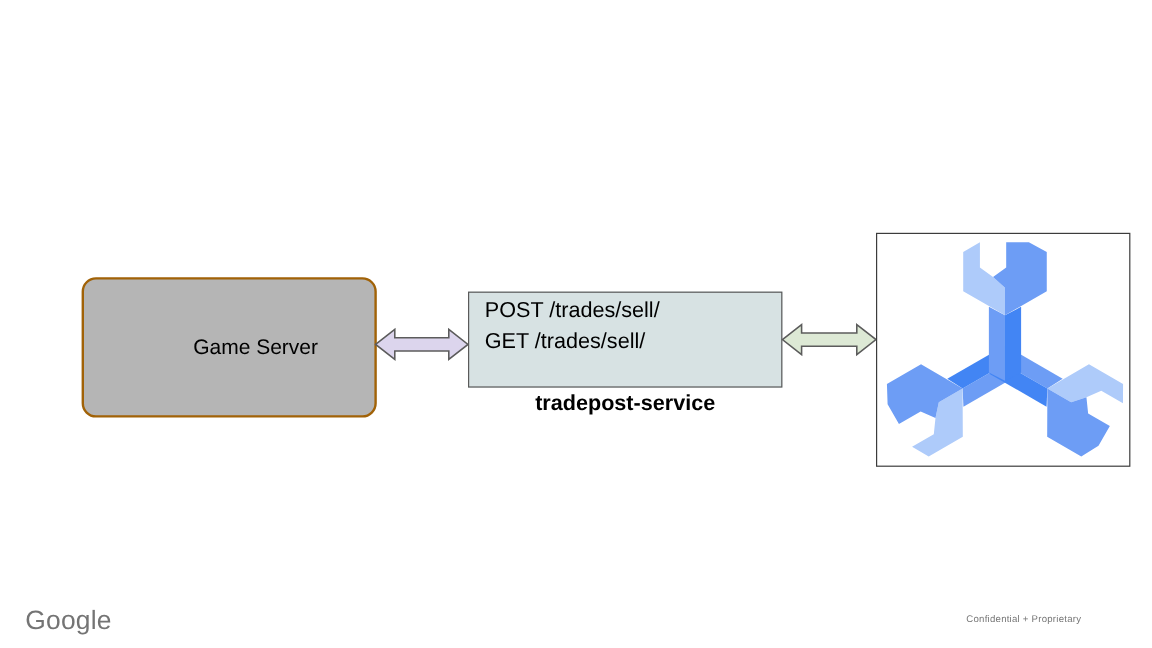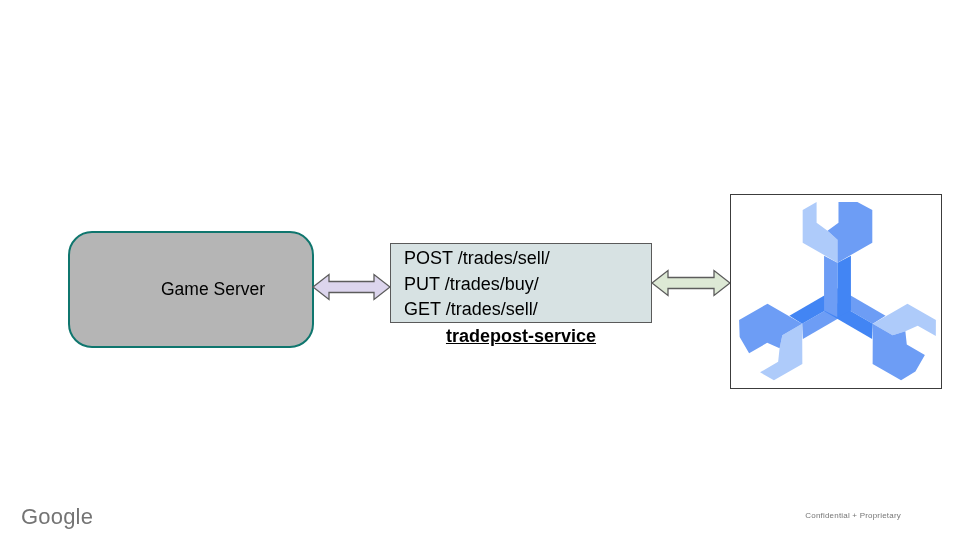--- a/index.html
+++ b/index.html
@@ -2,36 +2,36 @@
 <html><head>
 <meta charset="utf-8">
 <style>
   html,body{margin:0;padding:0;background:#fff;}
   .slide{
     position:relative;width:960px;height:540px;background:#ffffff;overflow:hidden;
     font-family:"Liberation Sans", sans-serif;
   }
   .game-server{
     position:absolute;left:68px;top:231px;width:246px;height:117px;
-    border:2px solid #0f766e;border-radius:24px;box-sizing:border-box;
+    border:2px solid #a16207;border-radius:12px;box-sizing:border-box;
     display:flex;align-items:center;justify-content:center;padding-left:44px;
   }
   .game-server span{font-size:17.5px;color:#000;}
   .arrow{position:absolute;}
   .arrow-left{left:312px;top:273px;}
   .arrow-right{left:651px;top:269px;}
   .service-box{
     position:absolute;left:390px;top:243px;width:262px;height:80px;
     border:1.5px solid #5a5a5a;box-sizing:border-box;
     padding:2px 12px 0 13px;
   }
   .service-box p{margin:0;font-size:18px;line-height:25.5px;color:#000;white-space:nowrap;}
   .service-caption{
     position:absolute;left:390px;top:326px;width:262px;text-align:center;
-    font-size:18px;font-weight:bold;color:#000;text-decoration:underline;
+    font-size:18px;font-weight:bold;color:#000;
   }
   .logo-box{
     position:absolute;left:730px;top:194px;width:212px;height:195px;
     background:#fff;border:1px solid #3c3c3c;box-sizing:border-box;
   }
   .logo-box svg{display:block;width:100%;height:100%;}
   .footer-brand{
     position:absolute;left:21px;top:504px;
     font-size:22px;font-weight:500;letter-spacing:0.2px;color:#747474;
   }
@@ -48,21 +48,20 @@
   <div class="game-server" style="background-color: rgb(181, 181, 181);">
     <span>Game Server</span>
   </div>
 
   <svg class="arrow arrow-left" width="79" height="28" viewBox="0 0 79 28">
     <polygon points="1,14 17,1.5 17,8.5 62,8.5 62,1.5 78,14 62,26.5 62,19.5 17,19.5 17,26.5" stroke="#5c5c5c" stroke-width="1.3" stroke-linejoin="miter" fill="#dcd5ed"></polygon>
   </svg>
 
   <div class="service-box" style="background-color: rgb(215, 226, 227);">
     <p>POST /trades/sell/</p>
-    <p>PUT /trades/buy/</p>
     <p>GET /trades/sell/</p>
   </div>
   <div class="service-caption">tradepost-service</div>
 
   <svg class="arrow arrow-right" width="80" height="28" viewBox="0 0 80 28">
     <polygon points="1,14 17,1.5 17,8.5 63,8.5 63,1.5 79,14 63,26.5 63,19.5 17,19.5 17,26.5" stroke="#5c5c5c" stroke-width="1.3" stroke-linejoin="miter" fill="#dde9d5"></polygon>
   </svg>
 
   <div class="logo-box">
     <svg viewBox="-107 -109 211 194">

